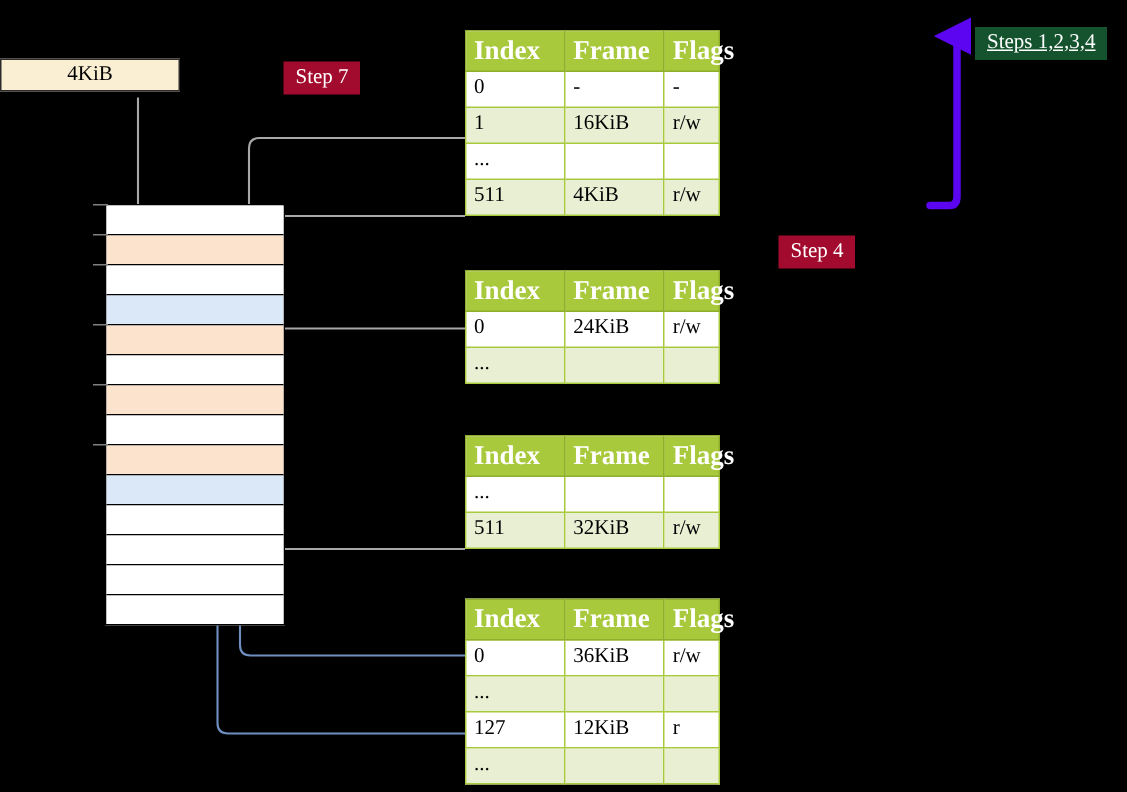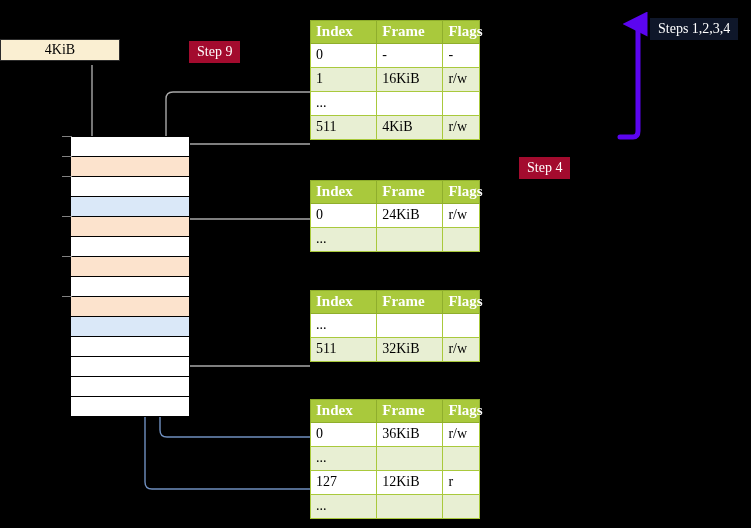--- a/index.html
+++ b/index.html
@@ -60,33 +60,33 @@
   .badge {
     position: absolute;
     box-sizing: border-box;
     color: #ffffff;
     font-size: 14px;
     line-height: 19px;
     padding: 1px 8px 2px 8px;
     white-space: nowrap;
   }
   .badge-red { background: #A30B2E; }
-  .badge-purple { background: #0f172a; }
+  .badge-purple { background: #14532d; text-decoration: underline; }
   
   .ptable {
     position: absolute;
     border-collapse: collapse;
     table-layout: fixed;
     background: #ffffff;
   }
   .ptable th {
     background: #A9C93C;
     color: #ffffff;
     font-weight: bold;
-    font-size: 15px;
+    font-size: 18px;
     text-align: left;
     padding: 2px 5px 3px 5px;
     border: 1px solid #8FAE2C;
     height: 20px;
     box-sizing: border-box;
   }
   .ptable td {
     font-size: 14px;
     text-align: left;
     padding: 2px 5px 3px 5px;
@@ -151,21 +151,21 @@
       <path d="M 310 489 L 152 489 Q 145 489 145 482 L 145 220" fill="none" stroke="#6F8FBF" stroke-width="1.4" marker-end="url(#ah-blue)"></path>
     </g>
 
     <g>
       <path d="M 620 137 L 633 137 Q 638 137 638 131 L 638 30 Q 638 24 633 24 L 630 24" fill="none" stroke="#5B05F0" stroke-width="5" stroke-linecap="round" marker-end="url(#ah-purple)"></path>
     </g>
   </svg>
 
   <div class="size-box" style="left:0px; top:39px; width:120px; height:22px;">4KiB</div>
 
-  <div class="badge badge-red" style="left:189px; top:41px;">Step 9</div>
+  <div class="badge badge-red" style="left:189px; top:41px;">Step 7</div>
 
 
   <div class="badge badge-purple" style="left:650px; top:18px;">Steps 1,2,3,4</div>
 
   <div class="badge badge-red" style="left:519px; top:157px;">Step 4</div>
 
   <div class="memstack" style="left:70px; top:136px; width:120px; height:281px;">
     <div class="memrow m-white" style="height:20px;"></div>
     <div class="memrow m-orange" style="height:20px;"></div>
     <div class="memrow m-white" style="height:20px;"></div>

